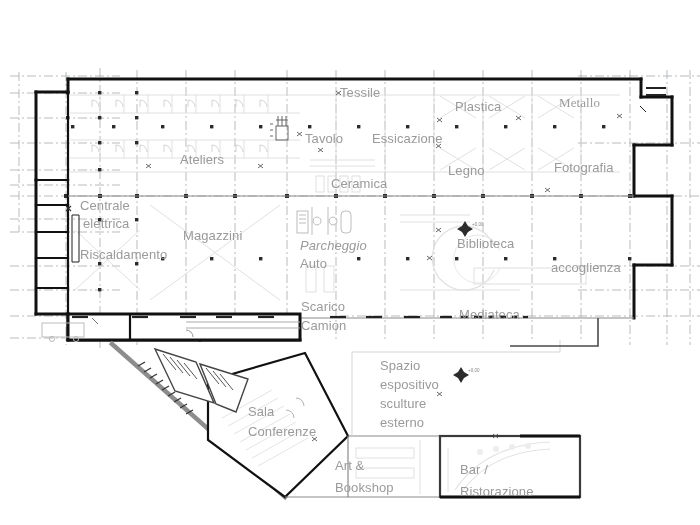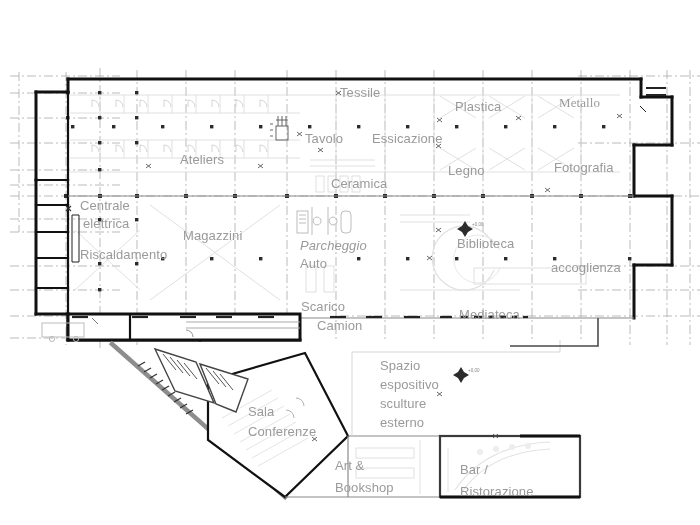--- a/index.html
+++ b/index.html
@@ -447,21 +447,21 @@
   <div class="room-label" style="left:80px;top:198px;">Centrale</div>
   <div class="room-label" style="left:83px;top:216px;">elettrica</div>
   <div class="room-label" style="left:80px;top:247px;">Riscaldamento</div>
   <div class="room-label" style="left:183px;top:228px;">Magazzini</div>
   <div class="room-label" style="left:300px;top:238px;font-style:italic;">Parcheggio</div>
   <div class="room-label" style="left:300px;top:256px;">Auto</div>
   <div class="room-label" style="left:433px;top:236px;margin-left:24px;">Biblioteca</div>
   <div class="room-label" style="left:551px;top:260px;">accoglienza</div>
   <div class="room-label" style="left:459px;top:279px;margin-top:28px;">Mediateca</div>
   <div class="room-label" style="left:301px;top:299px;text-align:center;">Scarico</div>
-  <div class="room-label" style="left:301px;top:318px;margin-left:16px;">Camion</div>
+  <div class="room-label" style="left:301px;top:318px;">Camion</div>
   <div class="room-label" style="left:380px;top:358px;">Spazio</div>
   <div class="room-label" style="left:380px;top:377px;">espositivo</div>
   <div class="room-label" style="left:380px;top:396px;">sculture</div>
   <div class="room-label" style="left:380px;top:415px;">esterno</div>
   <div class="room-label" style="left:248px;top:404px;">Sala</div>
   <div class="room-label" style="left:248px;top:424px;">Conferenze</div>
   <div class="room-label" style="left:335px;top:458px;">Art &amp;</div>
   <div class="room-label" style="left:335px;top:480px;">Bookshop</div>
   <div class="room-label" style="left:460px;top:462px;">Bar /</div>
   <div class="room-label" style="left:460px;top:484px;">Ristorazione</div>

